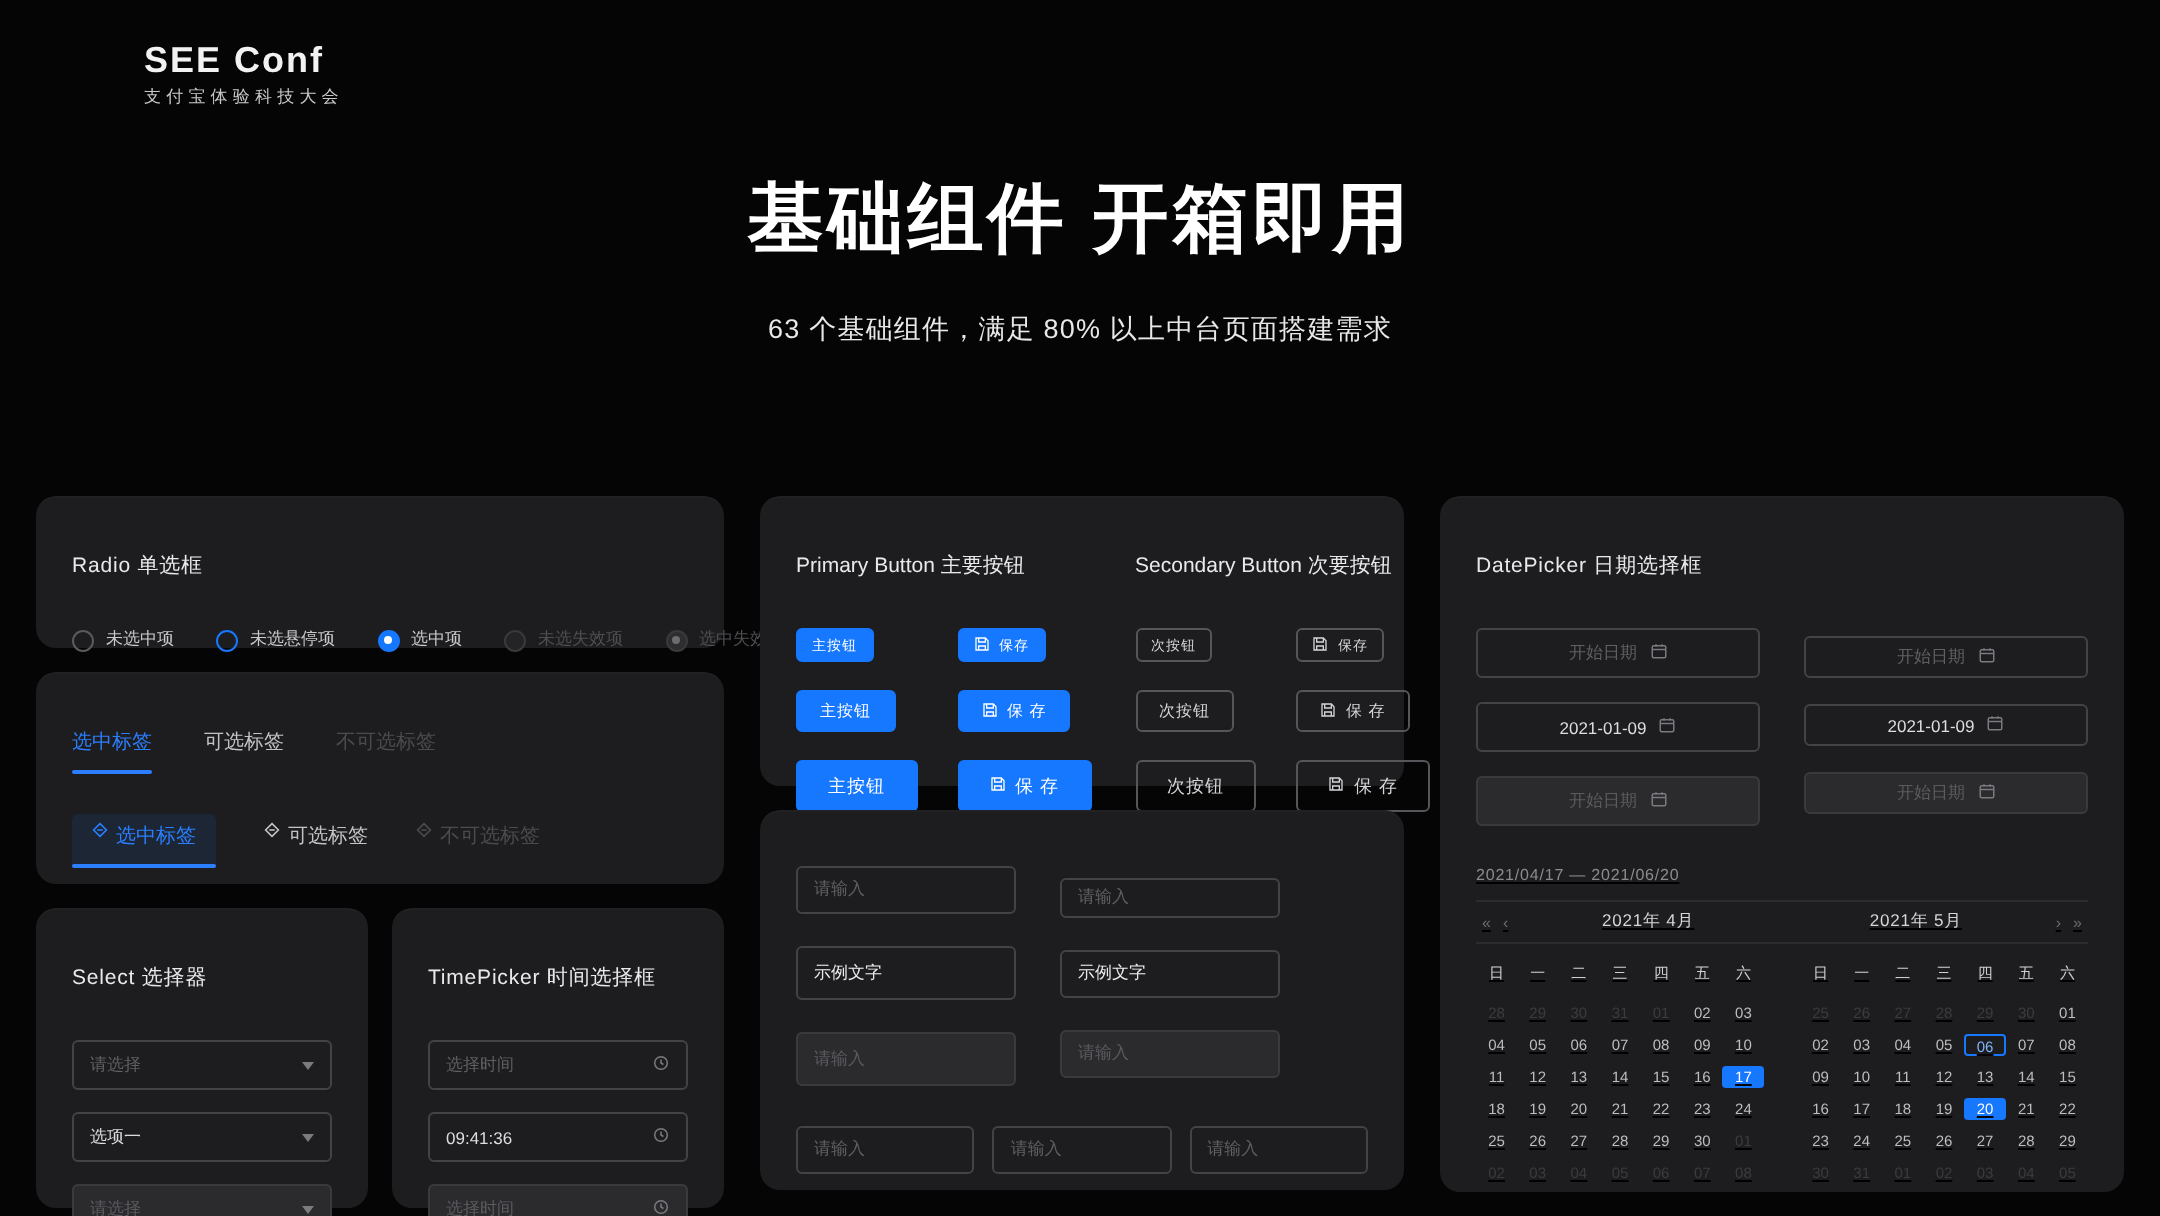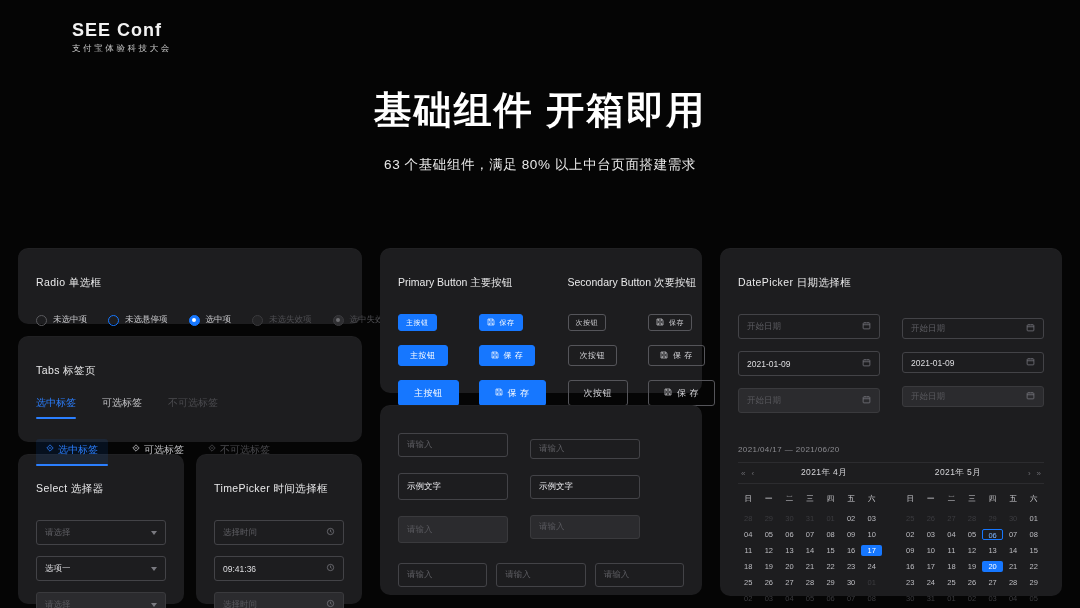--- a/index.html
+++ b/index.html
@@ -104,32 +104,32 @@
   .ibox.lg { height: 27px; }
   .in-bottom { display: flex; gap: 9px; margin-top: 20px; }
   .in-bottom .ibox { flex: 1; }
 
   
   .dp-grid { display: flex; gap: 22px; }
   .dp-col { flex: 1; display: flex; flex-direction: column; }
   .dpbox {
     border: 1px solid #434347; border-radius: 3px;
     display: flex; align-items: center; padding: 0 8px; gap: 6px;
-    font-size: 8.5px; color: #dedee1; justify-content: space-between;
+    font-size: 8.5px; color: #dedee1; justify-content: center;
   }
   .dpbox.placeholder { color: #5f5f64; }
   .dpbox.disabled { background: #2b2b2e; border-color: #3a3a3d; color: #5a5a5f; }
   .dpbox.sm { height: 21px; }
   .dpbox.md { height: 25px; }
   .dp-col.left .dpbox + .dpbox { margin-top: 12px; }
   .dp-col.right .dpbox + .dpbox { margin-top: 13px; }
   .cal-ico { width: 9px; height: 9px; flex: none; }
 
   
-  .cal-panel { margin-top: 32px; }
+  .cal-panel { margin-top: 20px; text-decoration: underline; }
   .cal-range { font-size: 8px; color: #8b8b90; letter-spacing: .4px; margin-bottom: 8px; }
   .cal-top {
     display: flex; align-items: center; font-size: 8.5px; color: #d6d6da;
     border-top: 1px solid #2c2c2f; border-bottom: 1px solid #2c2c2f; height: 22px;
   }
   .cal-nav { color: #6b6b70; font-size: 8px; padding: 0 3px; }
   .cal-month { flex: 1; text-align: center; letter-spacing: .4px; }
   .cal-body { display: flex; gap: 18px; margin-top: 10px; }
   .cal { flex: 1; }
   .cal-grid { display: grid; grid-template-columns: repeat(7, 1fr); row-gap: 5px; }
@@ -204,21 +204,20 @@
               <span class="rlabel dim">未选失效项</span>
             </div>
             <div class="radio-item">
               <span class="rdot disabled checked"></span>
               <span class="rlabel dim">选中失效项</span>
             </div>
           </div>
       </div>
 
       <div class="card" style="height:106px">
-        <div class="card-title tight">Tabs 标签页</div>
         <div class="tabs-row" id="tabs-row-1">
             <div class="tab active">
               <span>选中标签</span>
             </div>
             <div class="tab ">
               <span>可选标签</span>
             </div>
             <div class="tab disabled">
               <span>不可选标签</span>
             </div>

